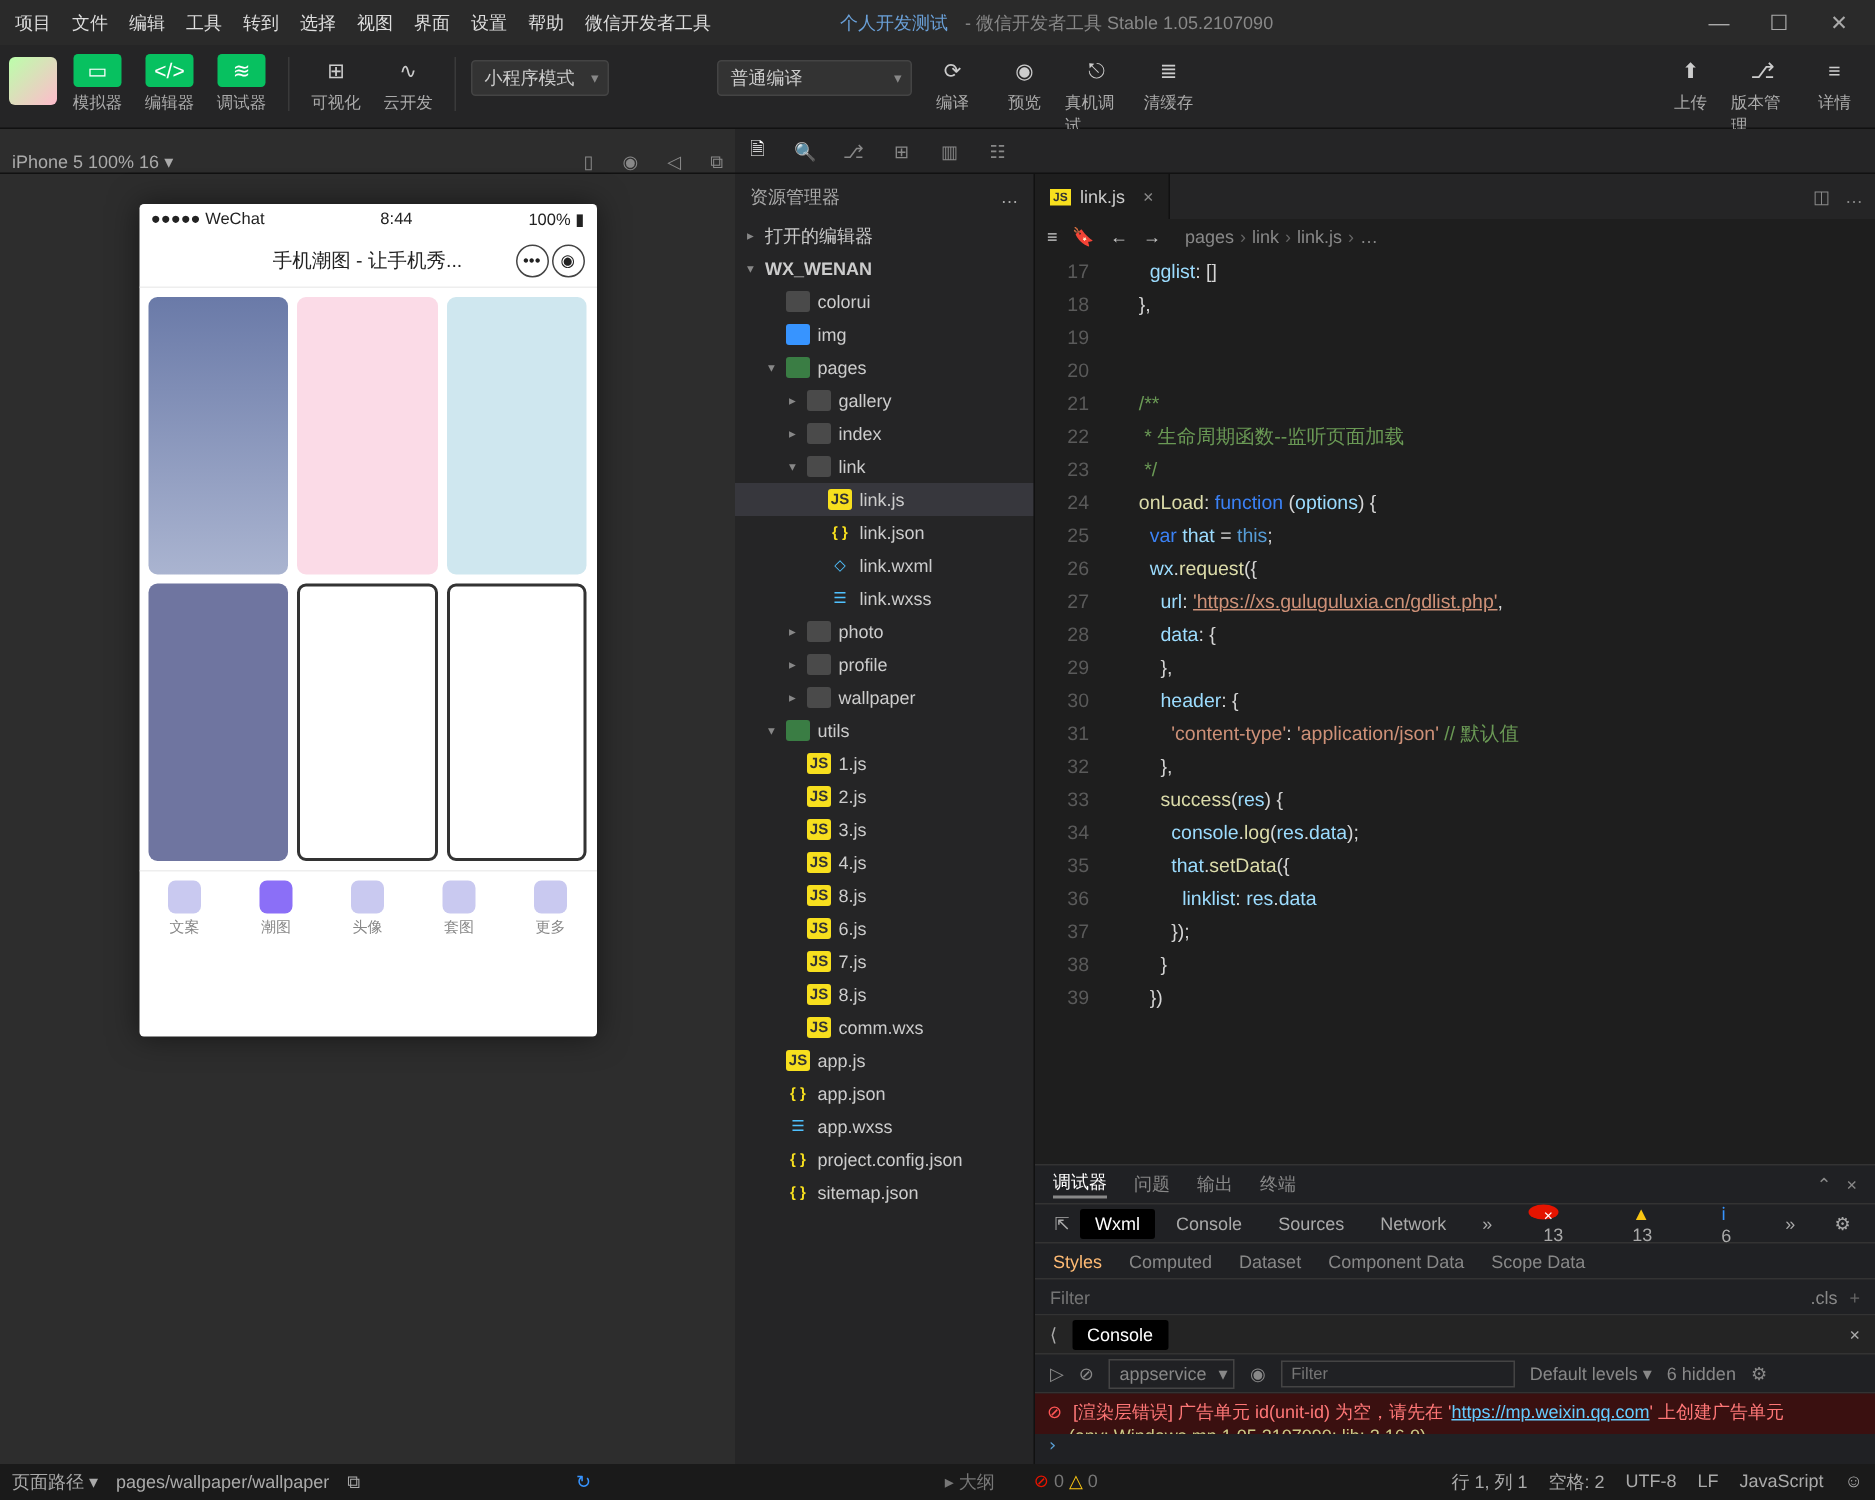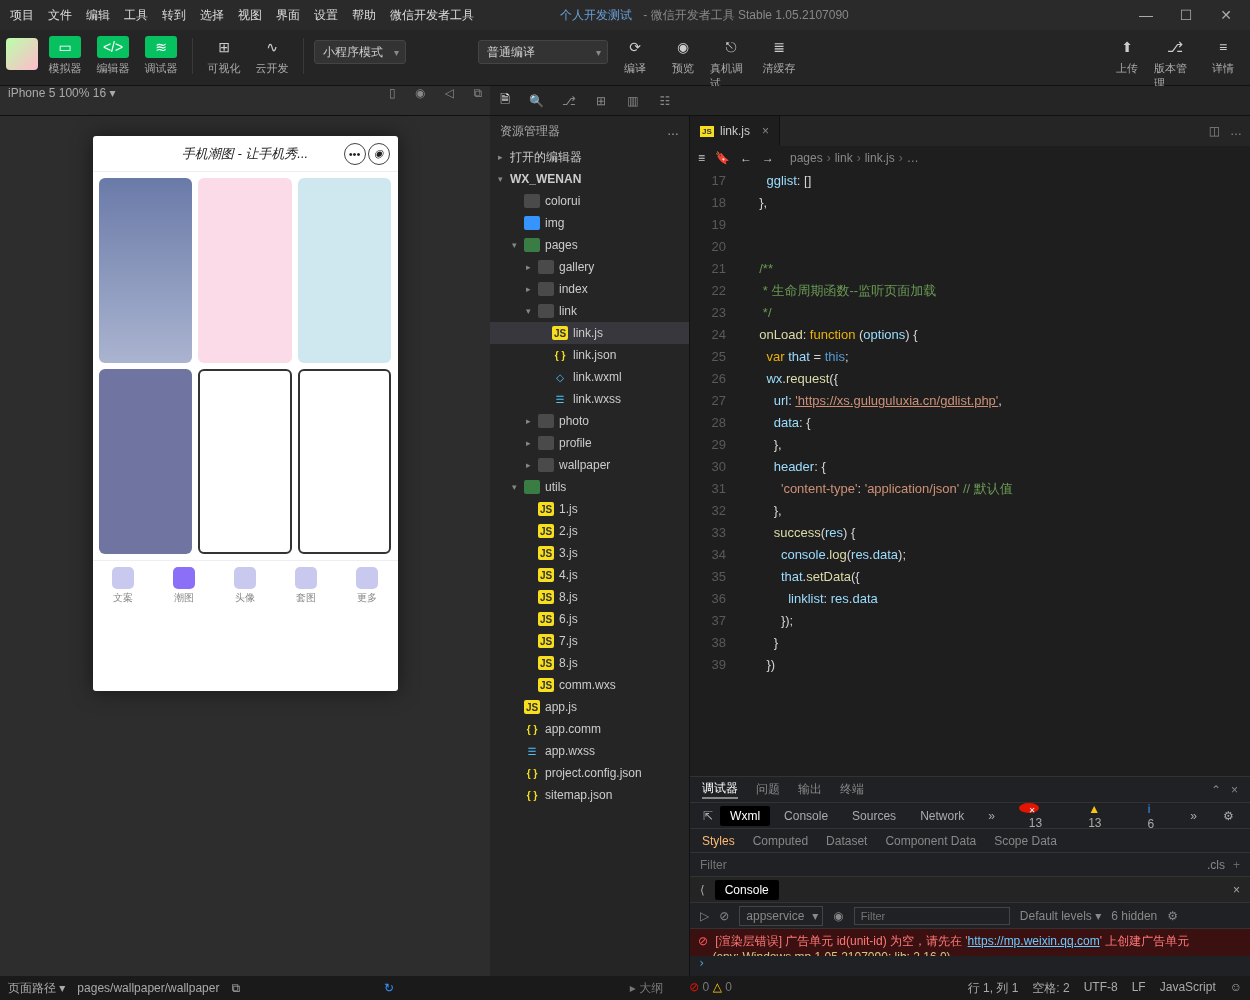--- a/index.html
+++ b/index.html
@@ -21,31 +21,31 @@
 .toolbtn .ico { width:32px; height:22px; border-radius:3px; display:flex; align-items:center; justify-content:center; font-size:14px; color:#ccc; }
 .toolbtn .ico.green { background:#07c160; color:#fff; }
 .toolbtn .lbl { font-size:11px; color:#aaa; margin-top:3px; }
 .sep { width:1px; height:36px; background:#3a3a3a; margin:4px 4px 0; }
 .dropdown { height:24px; background:#333; border:1px solid #444; padding:0 22px 0 8px; font-size:12px; color:#ccc; display:flex; align-items:center; margin-top:6px; position:relative; border-radius:3px; }
 .dropdown::after { content:"▾"; position:absolute; right:6px; color:#888; font-size:10px; }
 .spacer { flex:1; }
 
 
 .sub1 { height: 30px; display:flex; }
-.devbar { width:490px; background:#2d2d2d; display:flex; align-items:flex-start; padding:0 8px; color:#aaa; font-size:12px; justify-content:space-between; border-bottom:1px solid #111;gap:35px;}
+.devbar { width:490px; background:#2d2d2d; display:flex; align-items:flex-end; padding:0 8px; color:#aaa; font-size:12px; justify-content:space-between; border-bottom:1px solid #111;gap:35px;}
 .devbar .iconrow span { margin-left:16px; color:#888; }
 .iconstrip { flex:1; background:#252526; display:flex; align-items:center; padding-left:6px; gap:14px; color:#888; border-bottom:1px solid #111;}
 .iconstrip span { width:18px; text-align:center; }
 
 
 .main { display:flex; height: calc(1000px - 30px - 56px - 30px - 24px); }
 .simcol { width:490px; background:#2d2d2d; display:flex; justify-content:center; padding-top:20px; }
 .phone { width:305px; height:555px; background:#fff; border-radius:3px; overflow:hidden; box-shadow: 0 0 20px rgba(0,0,0,.5); font-family: sans-serif; color:#222; }
 .pstatus { height:20px; font-size:11px; display:flex; justify-content:space-between; align-items:center; padding:0 8px; }
-.pnav { height:36px; display:flex; align-items:center; justify-content:center; font-size:13px; position:relative; border-bottom:1px solid #eee;font-style:italic;}
+.pnav { height:36px; display:flex; align-items:center; justify-content:center; font-size:13px; position:relative; border-bottom:1px solid #eee;}
 .pnav .caps { position:absolute; right:8px; display:flex; gap:2px; }
 .pnav .caps span { width:22px; height:22px; border:1px solid #444; border-radius:11px; display:flex; align-items:center; justify-content:center; font-size:11px;}
 .pnav .caps span:last-child { border-radius:50%; }
 .ptabs { height:34px; display:flex; align-items:center; font-size:12px; padding:0 4px; }
 .ptabs span { padding:0 9px; color:#666; }
 .ptabs span.act { color:#7a5af8; font-weight:600; }
 .pgrid { display:grid; grid-template-columns:1fr 1fr 1fr; gap:6px; padding:6px; }
 .pcard { height:185px; border-radius:6px; }
 .pfoot { position:relative; height:50px; display:flex; justify-content:space-around; align-items:center; font-size:10px; color:#888; border-top:1px solid #eee;}
 .pfoot div { text-align:center; }
@@ -75,21 +75,21 @@
 .tab .ficon { width:14px; }
 .tab .x { color:#888; margin-left:6px; }
 .tabs .tabicons { margin-left:auto; padding-right:8px; color:#888; display:flex; gap:10px;}
 .crumb { height:24px; display:flex; align-items:center; font-size:12px; color:#888; padding-left:8px; gap:6px;}
 .crumb .ic { color:#ccc; margin-right:10px; display:flex; gap:10px;}
 .crumb .sep2::before { content:"›"; margin:0 4px; color:#666; }
 .codewrap { flex:1; display:flex; overflow:hidden; font-family: Consolas, monospace; font-size:13px; line-height:22px; position:relative; }
 .gutter { width:44px; text-align:right; color:#5a5a5a; padding-right:8px; }
 .fold { width:18px; color:#5a5a5a; }
 .codelines { flex:1; white-space:pre; color:#d4d4d4; }
-.c-kw { color:#eab308; }
+.c-kw { color:#3b82f6; }
 .c-fn { color:#dcdcaa; }
 .c-str { color:#ce9178; }
 .c-param { color:#9cdcfe; }
 .c-cmt { color:#6a9955; }
 .c-prop { color:#9cdcfe; }
 .c-url { color:#ce9178; text-decoration:underline; }
 .c-this { color:#569cd6; }
 
 
 .debugpanel { height:200px; border-top:1px solid #333; display:flex; flex-direction:column; background:#202124;}
@@ -229,20 +229,25 @@
     <span>▥</span>
     <span>☷</span>
     <div style="flex:1"></div>
   </div>
 </div>
 
 <div class="main">
 
   <div class="simcol">
     <div class="phone">
+      <div class="pstatus">
+          <span>●●●●● WeChat</span>
+          <span>8:44</span>
+          <span><span>100%</span> ▮</span>
+        </div>
       <div class="pnav">
           <span>手机潮图 - 让手机秀...</span>
         <div class="caps">
             <span>•••</span>
             <span>◉</span>
           </div>
       </div>
       <div class="pgrid">
         <div class="pcard" style="background:linear-gradient(#6a7aa8,#aab4d0)"></div>
         <div class="pcard" style="background:#fbdbe7"></div>
@@ -391,21 +396,21 @@
           <span>comm.wxs</span>
         </div>
         <div class="trow" style="padding-left: 22px;">
           <span class="chev"></span>
           <span class="ficon ic-js">JS</span>
           <span>app.js</span>
         </div>
         <div class="trow" style="padding-left: 22px;">
           <span class="chev"></span>
           <span class="ficon ic-json">{ }</span>
-          <span>app.comm</span>
+          <span>app.json</span>
         </div>
         <div class="trow" style="padding-left: 22px;">
           <span class="chev"></span>
           <span class="ficon ic-wxss">☰</span>
           <span>app.wxss</span>
         </div>
         <div class="trow" style="padding-left: 22px;">
           <span class="chev"></span>
           <span class="ficon ic-json">{ }</span>
           <span>project.config.json</span>

